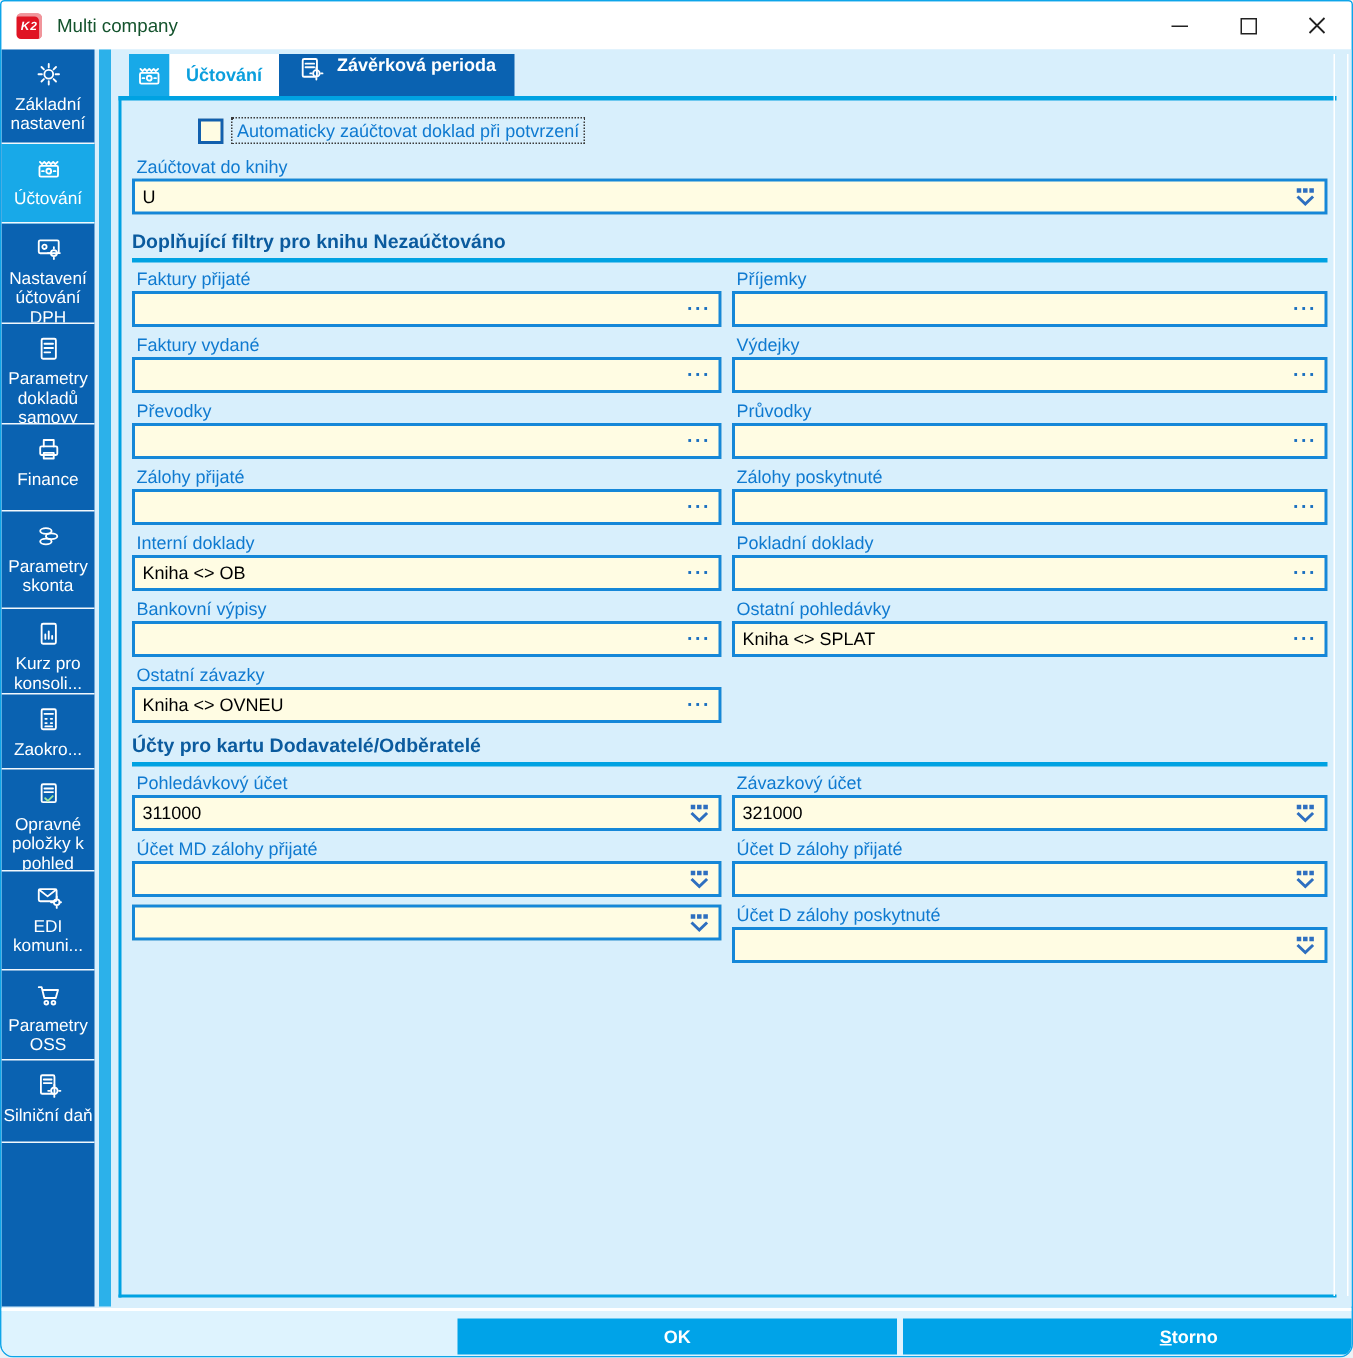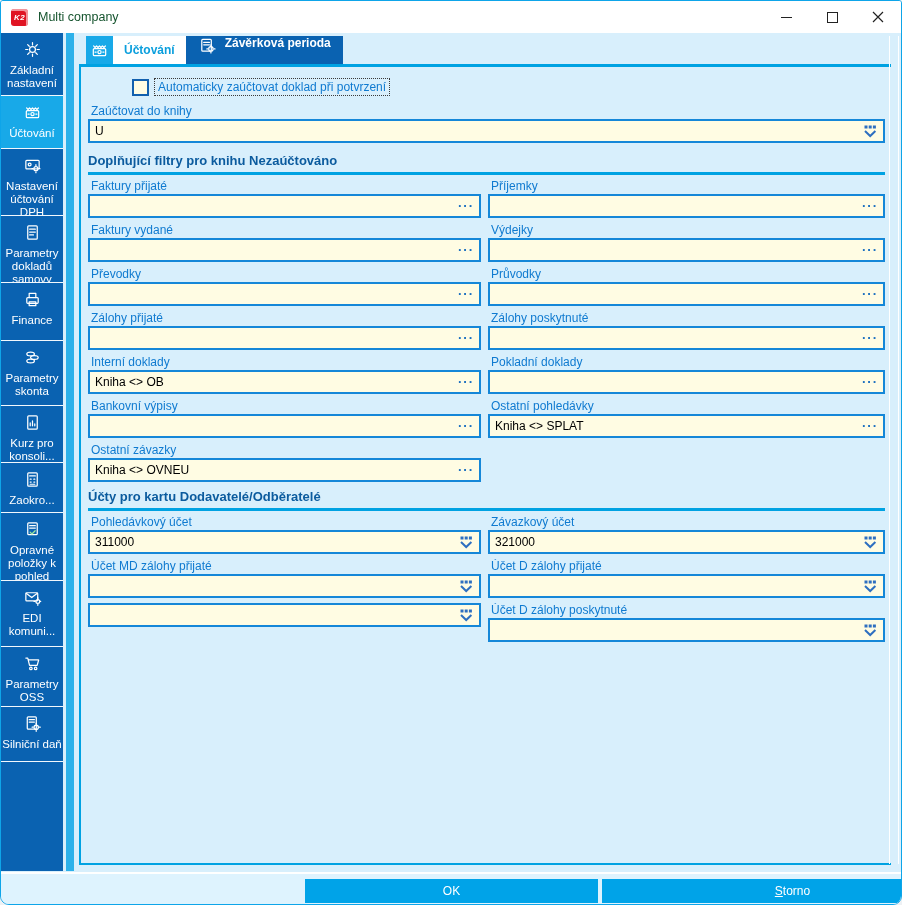--- a/index.html
+++ b/index.html
@@ -57,21 +57,21 @@
   .book-label{margin-top:8px;}
   .sec-title{margin-top:10px;height:16px;font-size:13px;font-weight:bold;color:#0b5b9e;}
   .sec-title.second{margin-top:2px;}
   .sec-line{margin-top:3px;height:3px;background:#00a2e2;}
   .grid{display:grid;grid-template-columns:393px 397px;column-gap:7px;margin-top:4px;}
   .fld{margin-bottom:5px;}
 
   
   .footer{position:absolute;left:0;right:0;top:871px;height:34px;background:#def3fe;border-top:2px solid #ffffff;}
   .btn{position:absolute;top:5px;height:24px;background:#00a3e8;color:#fff;font-size:12px;
-       display:flex;align-items:center;justify-content:center;cursor:pointer;}
+       display:flex;align-items:center;justify-content:center;cursor:pointer;font-weight:bold;}
   .btn-ok{left:304px;width:293px;}
   .btn-cancel{left:601px;width:293px;padding-left:44px;}
 </style>
 </head>
 <body>
 
 <div id="window">
 
   <div class="titlebar">
     <div class="k2logo">K2</div>

